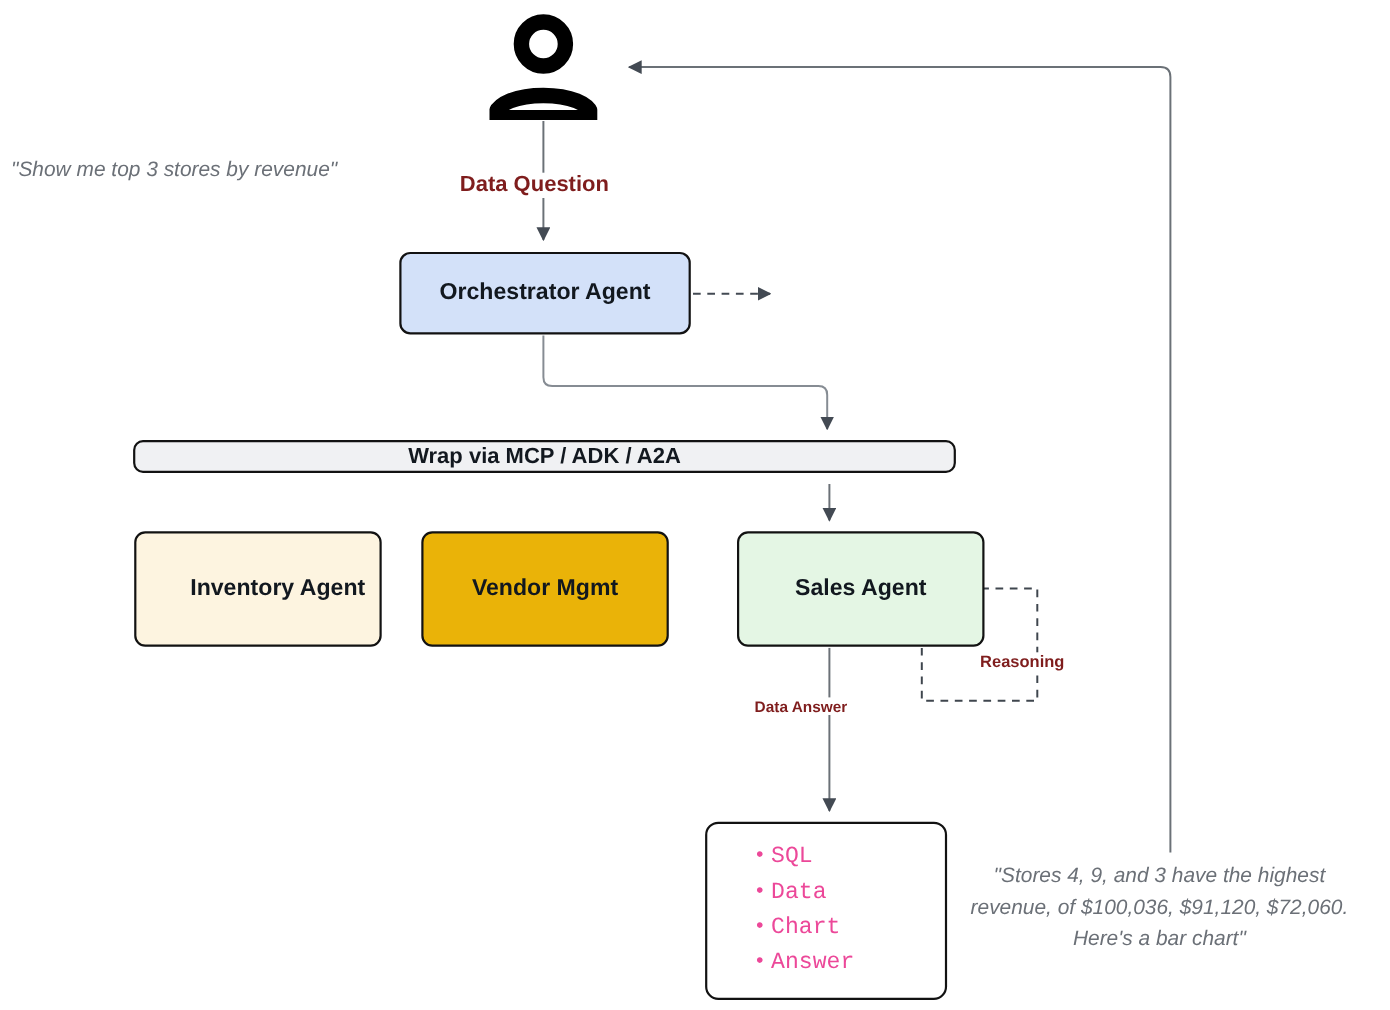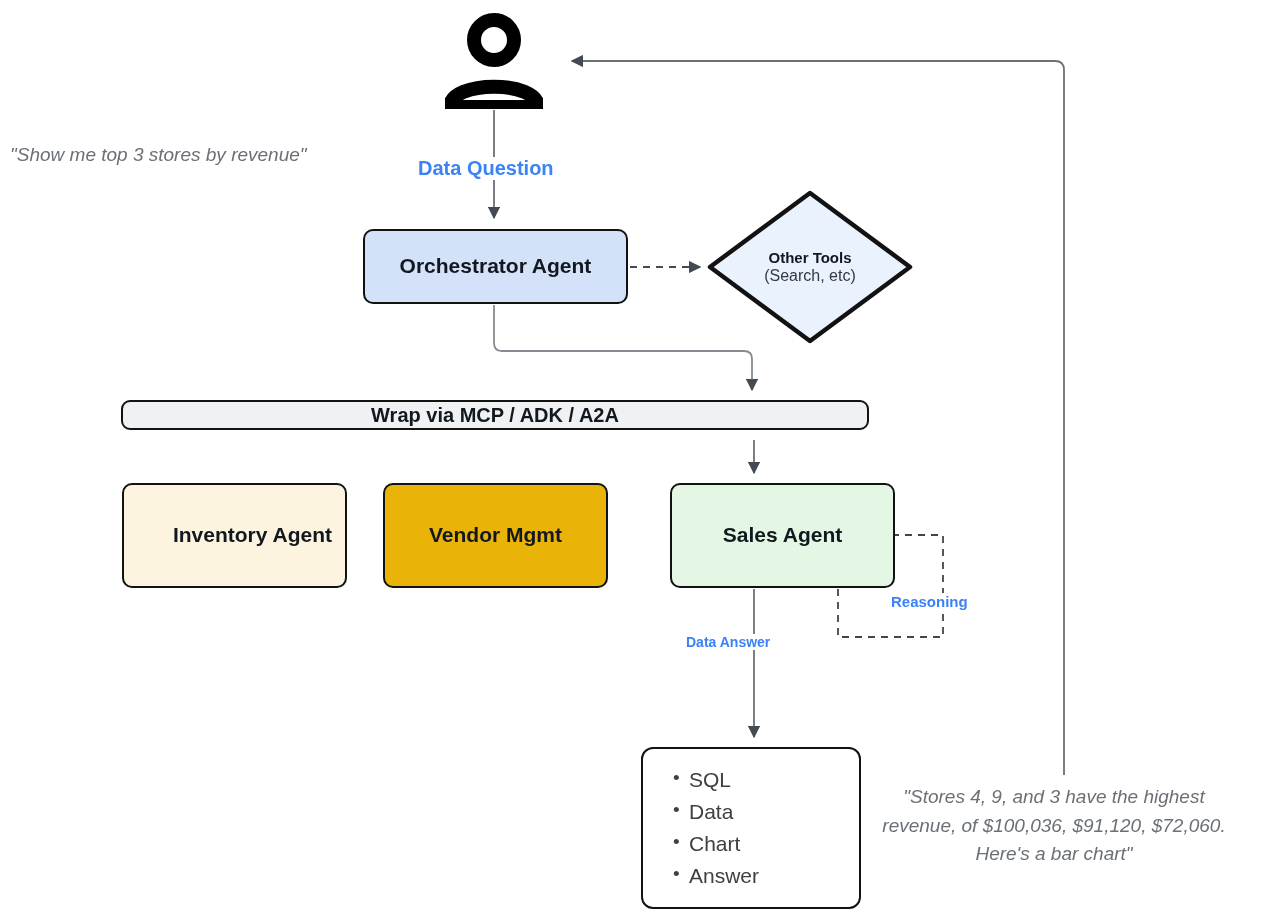--- a/index.html
+++ b/index.html
@@ -70,26 +70,27 @@
   }
   #output-box {
     left: 641px; top: 747px; width: 220px; height: 162px;
     background: #ffffff;
     border-radius: 12px;
     align-items: flex-start;
     justify-content: center;
     padding-left: 16px;
   }
   #output-box ul {
-    margin: 0; padding: 0 0 0 14px;
+    margin: 12px; padding: 0 0 0 14px;
     list-style: none;
     font-weight: normal;
     font-size: 21px;
-    color: #404040;
+    color: #ec4899;
     text-align: left;
+    font-family: Liberation Mono, monospace;
   }
   #output-box li { line-height: 1.52; position: relative; padding-left: 16px; }
   #output-box li:before {
     content: "\2022";
     position: absolute;
     left: 0; top: 0;
     font-size: 19px;
   }
 
   
@@ -114,21 +115,21 @@
   #person-icon {
     position: absolute;
     left: 445px; top: 12px;
     width: 98px; height: 97px;
     z-index: 3;
   }
 
   .edge-label {
     position: absolute;
     font-weight: bold;
-    color: #3b82f6;
+    color: #7f1d1d;
     white-space: nowrap;
     z-index: 4;
     background: #ffffff;
     padding: 0 4px;
   }
   #label-data-question { left: 414px; top: 157px; font-size: 20px; }
   #label-data-answer   { left: 682px; top: 634px; font-size: 14px; }
   #label-reasoning     { left: 887px; top: 593px; font-size: 15px; }
 
   .annotation {
@@ -199,29 +200,20 @@
   </div>
 
   <div class="annotation" id="annotation-question">"Show me top 3 stores by revenue"</div>
 
   <div class="edge-label" id="label-data-question">Data Question</div>
 
   <div class="node" id="orchestrator">
     <span class="node-title">Orchestrator Agent</span>
   </div>
 
-  <div id="other-tools-wrap">
-    <svg width="210" height="158" viewBox="0 0 210 158" xmlns="http://www.w3.org/2000/svg">
-      <path d="M 105 5 L 205 79 L 105 153 L 5 79 Z" fill="#eaf2fd" stroke="#121212" stroke-width="4.5" stroke-linejoin="round"></path>
-    </svg>
-    <div id="other-tools-label">
-      <span class="node-title">Other Tools</span>
-      <span class="node-sub">(Search, etc)</span>
-    </div>
-  </div>
 
   <div class="node" id="mcp-bar">
     <span class="node-title">Wrap via MCP / ADK / A2A</span>
   </div>
 
   <div class="node" id="inventory-agent">
     <span class="node-title">Inventory Agent</span>
   </div>
 
   <div class="node" id="vendor-mgmt">

